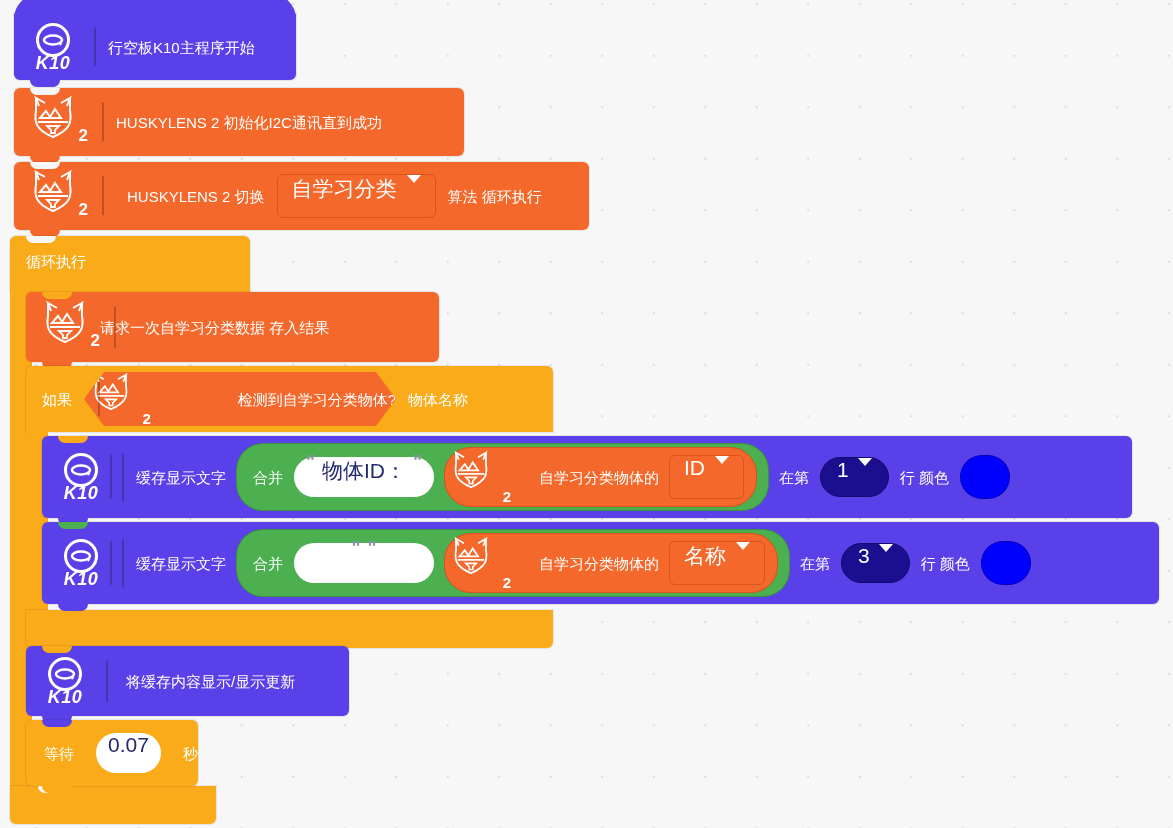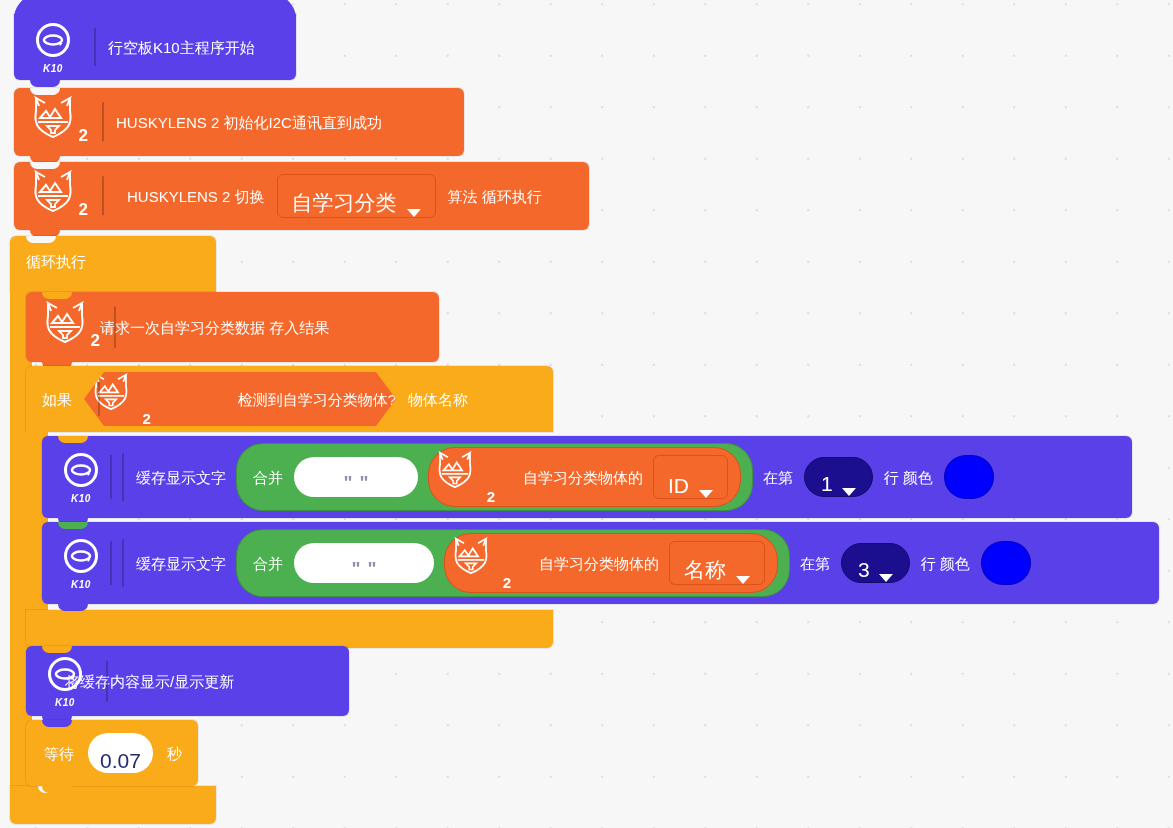--- a/index.html
+++ b/index.html
@@ -57,32 +57,32 @@
     display:flex;align-items:center;justify-content:center;
   }
   .divider{
     position:absolute;top:50%;transform:translateY(-50%);
     width:2px;height:58%;background:rgba(0,0,0,.22);
   }
   .k10ico{position:relative;width:46px;height:52px;}
   .k10ico svg{position:absolute;left:0;top:0;}
   .k10txt{
     position:absolute;left:0;bottom:-1px;width:46px;text-align:center;
-    color:#fff;font-size:10px;font-weight:bold;font-style:italic;
+    color:#fff;font-size:18px;font-weight:bold;font-style:italic;
     font-family:"Liberation Sans",sans-serif;letter-spacing:.5px;
   }
   .hlico{position:relative;width:58px;height:52px;}
   .hlnum{
     position:absolute;right:-2px;bottom:2px;color:#fff;
     font-size:17px;font-weight:bold;
   }
 
   
   .field{
-    display:inline-flex;align-items:flex-end;justify-content:center;
+    display:inline-flex;align-items:flex-start;justify-content:center;
     box-sizing:border-box;vertical-align:middle;
   }
   .dd-orange{
     background:#f4682b;border:1.5px solid #d9531b;border-radius:6px;
     height:44px;padding:0 14px;color:#fff;font-size:21px;gap:10px;
   }
   .dd-navy{
     background:#1b0f8f;border:1.5px solid #140a6e;border-radius:24px;
     height:40px;padding:0 16px;color:#fff;font-size:21px;gap:9px;
     min-width:56px;
@@ -182,21 +182,21 @@
     <div class="row" style="padding-left:113px;gap:12px;">
       <span class="lbl">HUSKYLENS 2 切换</span>
       <span class="field dd-orange">
         <span>自学习分类</span>
         <span class="caret"></span>
       </span>
       <span class="lbl">算法 循环执行</span>
     </div>
   </div>
 
-  <div class="blk stack amber" style="left:10px;top:236px;width:206px;height:56px;border-radius:6px 6px 0 0;">
+  <div class="blk stack amber" style="left:10px;top:236px;width:240px;height:56px;border-radius:6px 6px 0 0;">
     <div class="notch-top"></div>
     <span class="lbl" style="position:absolute;left:16px;top:18px;">循环执行</span>
   </div>
 
   <div class="blk amber" style="left:10px;top:290px;width:22px;height:500px;"></div>
 
   <div class="blk stack amber" style="left:10px;top:786px;width:206px;height:38px;border-radius:0 0 6px 6px;">
     <div class="notch-top" style="left:28px;background:#f7f7f7;"></div>
   </div>
 
@@ -268,20 +268,21 @@
       </div>
     </div>
     <div class="divider" style="left:80px;"></div>
     <div class="row" style="padding-left:94px;gap:11px;">
       <span class="lbl">缓存显示文字</span>
 
       <span class="reporter green-rep" style="height:66px;padding:0 12px 0 16px;gap:11px;">
         <span class="lbl">合并</span>
         <span class="field txtfield" style="min-width:124px;">
           <span class="quote">"</span>
+          <span>物体ID：</span>
           <span class="quote">"</span>
         </span>
 
         <span class="reporter orange-rep" style="height:58px;padding:0 12px 0 0;gap:10px;">
           <span class="iconcol" style="position:relative;width:66px;height:100%;">
             <span class="hlico" style="display:block;">
               <svg width="44" height="44" viewBox="0 0 50 50">
                 <path d="M11 10 L8 2 L17 7 M39 10 L42 2 L33 7" fill="none" stroke="#fff" stroke-width="2"></path>
                 <path d="M8 2 L8 16 M42 2 L42 16" fill="none" stroke="#fff" stroke-width="2"></path>
                 <path d="M8 15 C6 26 8 34 25 41 C42 34 44 26 42 15" fill="none" stroke="#fff" stroke-width="2"></path>
@@ -374,29 +375,29 @@
       <div class="k10ico">
         <svg width="46" height="40" viewBox="0 0 46 40">
           <circle cx="23" cy="19" r="15.5" fill="none" stroke="#ffffff" stroke-width="3"></circle>
           <ellipse cx="23" cy="19" rx="9" ry="4.5" fill="none" stroke="#ffffff" stroke-width="2.4"></ellipse>
           <path d="M29 21.5 l3.5 1 -2.6 2.4 z" fill="#ffffff"></path>
         </svg>
         <div class="k10txt">K10</div>
       </div>
     </div>
     <div class="divider" style="left:80px;"></div>
-    <div class="row" style="padding-left:39px;">
+    <div class="row" style="padding-left:100px;">
       <span class="lbl">将缓存内容显示/显示更新</span>
     </div>
   </div>
 
   <div class="blk stack amber" style="left:26px;top:720px;width:172px;height:66px;">
     <div class="notch-top" style="background:#5a40e8;"></div>
     <div class="bump amber"></div>
-    <div class="row" style="padding-left:18px;gap:14px;">
+    <div class="row" style="padding-left:18px;gap:22px;">
       <span class="lbl">等待</span>
       <span class="field txtfield" style="min-width:52px;">
         <span>0.07</span>
       </span>
       <span class="lbl">秒</span>
     </div>
   </div>
 
 </div>
 

